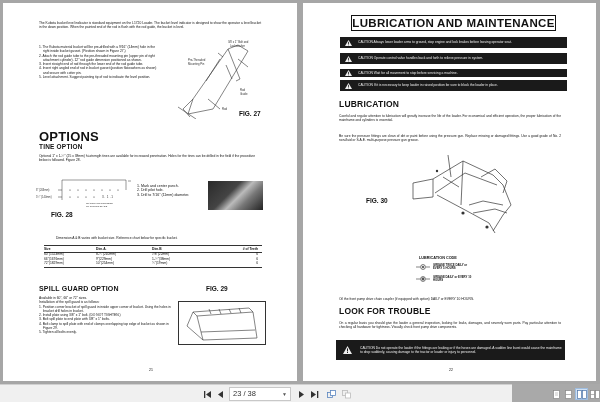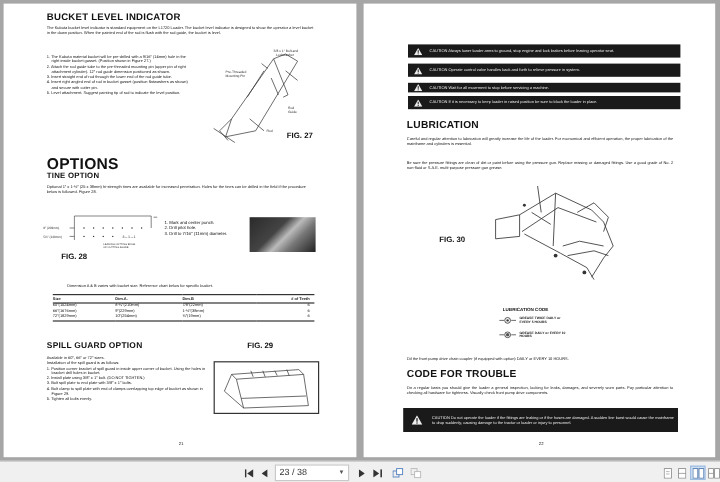--- a/index.html
+++ b/index.html
@@ -30,32 +30,31 @@
   .pagenum { font-size: 3.5px; position: absolute; }
 
   
   .title-box { position: absolute; left: 48px; top: 12px; width: 205px; height: 16px; border: 1.2px solid #111; display: flex; align-items: center; justify-content: center; font-weight: bold; font-size: 11.5px; letter-spacing: 0.3px; }
   .caution { position: absolute; left: 37px; width: 227px; background: #1a1a1a; color: #eee; font-size: 3.3px; line-height: 4.1px; display: flex; align-items: center; }
   .caution .tri { width: 16px; flex: 0 0 16px; display: flex; justify-content: center; }
   .caution .txt { padding: 1px 3px 1px 2px; }
   .tri svg { display: block; }
 
   
-  .toolbar { position: absolute; left: 0; top: 384px; width: 600px; height: 18px; background: #f0f0f0; border-top: 1px solid #d0d0d0; }
+  .toolbar { position: absolute; left: 0; top: 384px; width: 512px; height: 18px; background: #f0f0f0; border-top: 1px solid #d0d0d0; }
   .tb-btn { position: absolute; top: 3px; height: 12px; display: flex; align-items: center; justify-content: center; color: #333; font-size: 7px; cursor: pointer; }
   .page-select { position: absolute; left: 229px; top: 2px; width: 62px; height: 14px; background: #fff; border: 1px solid #c8c8c8; font-size: 7.5px; color: #333; padding-left: 3px; line-height: 12px; }
   .page-select .caret { position: absolute; right: 3px; top: 0; font-size: 5px; color: #555; }
 </style>
 </head>
 <body>
 
 <div class="viewer">
 
   <div class="page left">
-    <div class="abs h-sec" style="left:36px;top:7px;">BUCKET LEVEL INDICATOR</div>
     <div class="abs p-small" style="left:36px;top:18px;width:225px;">The Kubota bucket level indicator is standard equipment on the L1720 Loader. The bucket level indicator is designed to show the operator a level bucket in the down position. When the painted end of the rod is flush with the rod guide, the bucket is level.</div>
 
     <div class="abs ol-small" style="left:36px;top:42px;width:122px;">
       <div>1. The Kubota material bucket will be pre-drilled with a 9/16" (14mm) hole in the right inside bucket gusset. (Position shown in Figure 27.)</div>
       <div>2. Attach the rod guide tube to the pre-threaded mounting pin (upper pin of right attachment cylinder). 12" rod guide dimension positioned as shown.</div>
       <div>3. Insert straight end of rod through the lower end of the rod guide tube.</div>
       <div>4. Insert right angled end of rod in bucket gusset (position flatwashers as shown) and secure with cotter pin.</div>
       <div>5. Level attachment. Suggest painting tip of rod to indicate the level position.</div>
     </div>
 
@@ -175,20 +174,21 @@
           <path d="M22 30 L24 38"></path>
           <path d="M30 7 L32 12 M40 7 L42 12 M50 7 L52 11 M60 6 L62 11"></path>
         </g>
       </svg>
     </div>
 
     <div class="pagenum" style="left:146px;top:365px;">21</div>
   </div>
 
   <div class="page right">
+    <div class="title-box">LUBRICATION AND MAINTENANCE</div>
 
     <div class="caution" style="top:34px;height:11px;">
       <div class="tri">
           <svg width="7" height="6">
             <path d="M3.5 0 L7 6 L0 6 Z" fill="#eee"></path>
             <rect x="3.1" y="1.8" width="0.8" height="2.2" fill="#1a1a1a"></rect>
             <rect x="3.1" y="4.5" width="0.8" height="0.8" fill="#1a1a1a"></rect>
           </svg>
         </div>
       <div class="txt">CAUTION  Always lower loader arms to ground, stop engine and lock brakes before leaving operator seat.</div>
@@ -264,21 +264,21 @@
           <path d="M0 3 L4 3" stroke="#333" stroke-width="0.6"></path>
           <circle cx="7" cy="3" r="2.4" fill="none" stroke="#333" stroke-width="0.7"></circle>
           <circle cx="7" cy="3" r="1.4" fill="#555"></circle>
           <path d="M10 3 L14 3" stroke="#333" stroke-width="0.6"></path>
         </svg>
       <div style="font-size:2.8px;line-height:3.4px;width:42px;margin-left:3px;font-weight:bold;">GREASE DAILY or EVERY 10 HOURS</div>
     </div>
 
     <div class="abs p-small" style="left:36px;top:294px;">Oil the front pump drive chain coupler (if equipped with option) DAILY or EVERY 10 HOURS.</div>
 
-    <div class="abs h-sec" style="left:36px;top:303px;font-size:8.5px;">CODE FOR TROUBLE</div>
+    <div class="abs h-sec" style="left:36px;top:303px;font-size:8.5px;">LOOK FOR TROUBLE</div>
     <div class="abs p-small" style="left:36px;top:318px;width:222px;text-align:justify;">On a regular basis you should give the loader a general inspection, looking for leaks, damages, and severely worn parts. Pay particular attention to checking all hardware for tightness. Visually check front pump drive components.</div>
 
     <div class="caution" style="top:337px;height:20px;left:33px;width:229px;">
       <div class="tri" style="flex-basis:22px;width:22px;">
           <svg width="9" height="8">
             <path d="M4.5 0 L9 8 L0 8 Z" fill="#eee"></path>
             <rect x="4" y="2.4" width="1" height="3" fill="#1a1a1a"></rect>
             <rect x="4" y="6" width="1" height="1" fill="#1a1a1a"></rect>
           </svg>
         </div>

